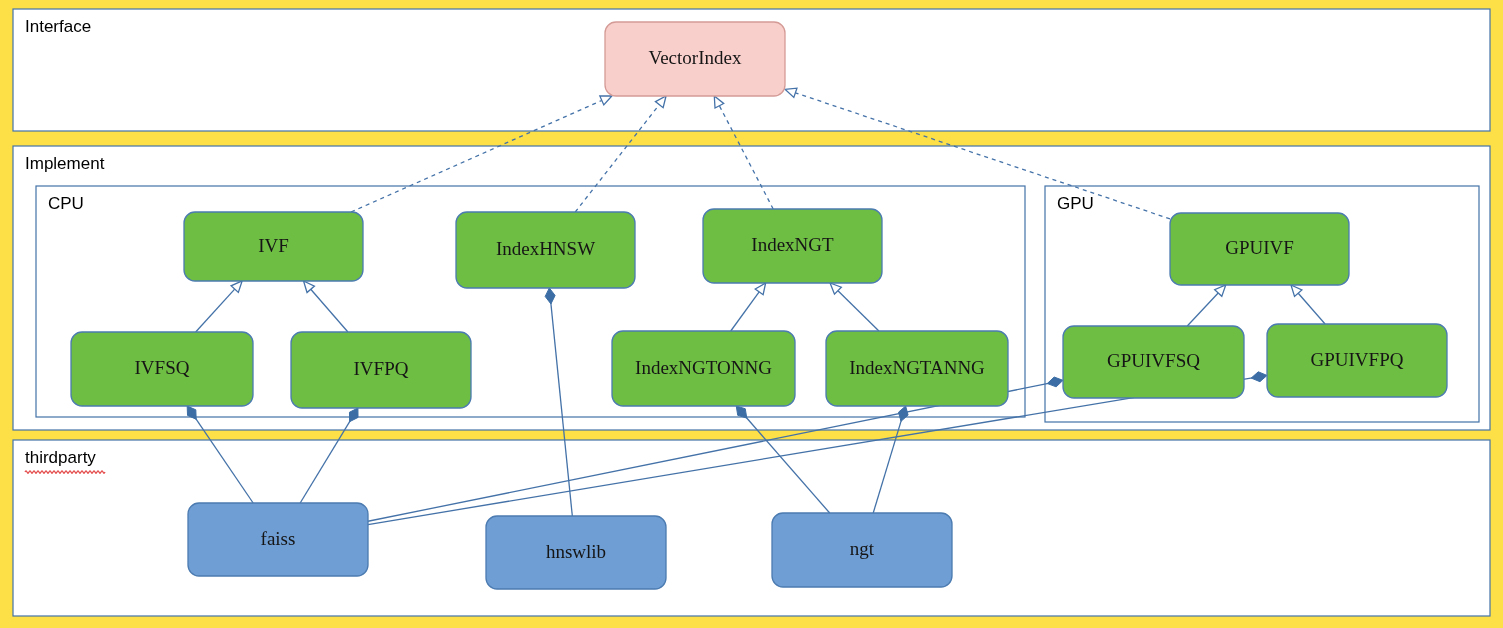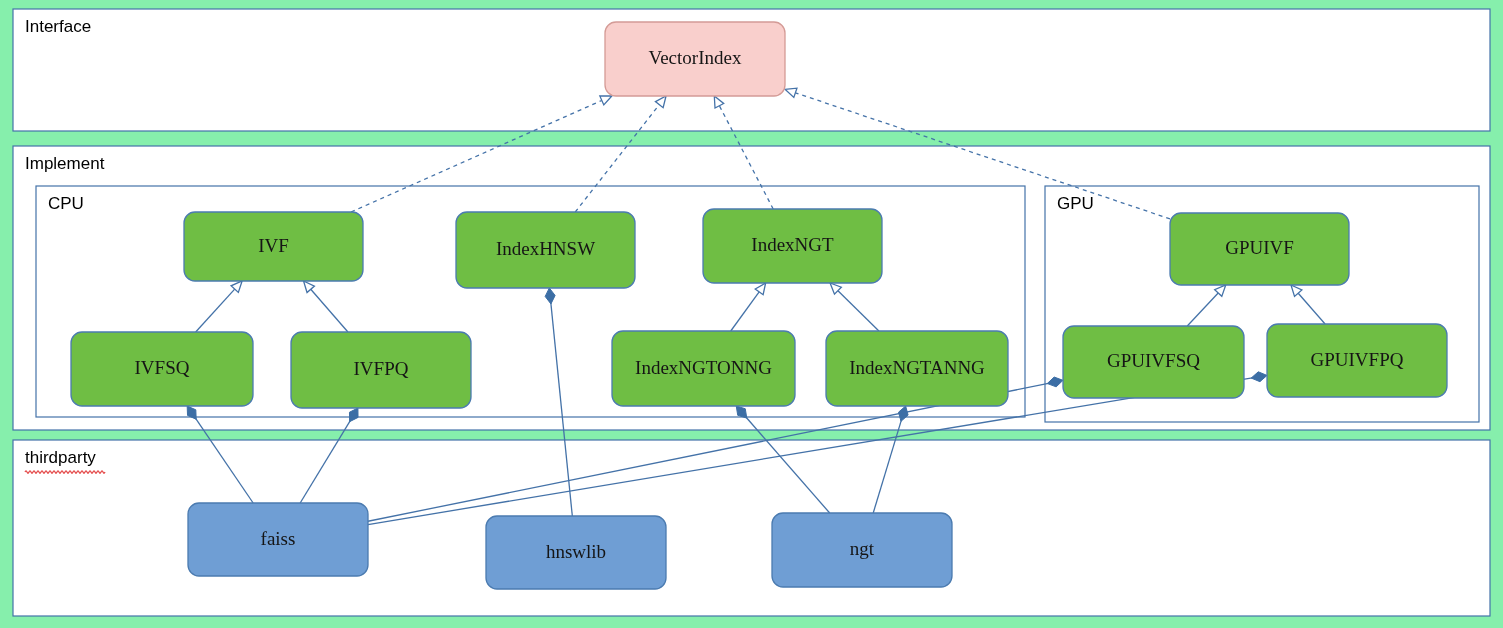--- a/index.html
+++ b/index.html
@@ -4,21 +4,21 @@
 <style>
   html, body {
     margin: 0;
     padding: 0;
     background: #ffffff;
   }
   #canvas {
     position: relative;
     width: 1503px;
     height: 628px;
-    background: #86efac;
+    background: #fde047;
     font-family: "Liberation Sans", sans-serif;
     overflow: hidden;
   }
   svg#diagram {
     position: absolute;
     top: 0;
     left: 0;
     width: 1503px;
     height: 628px;
   }

